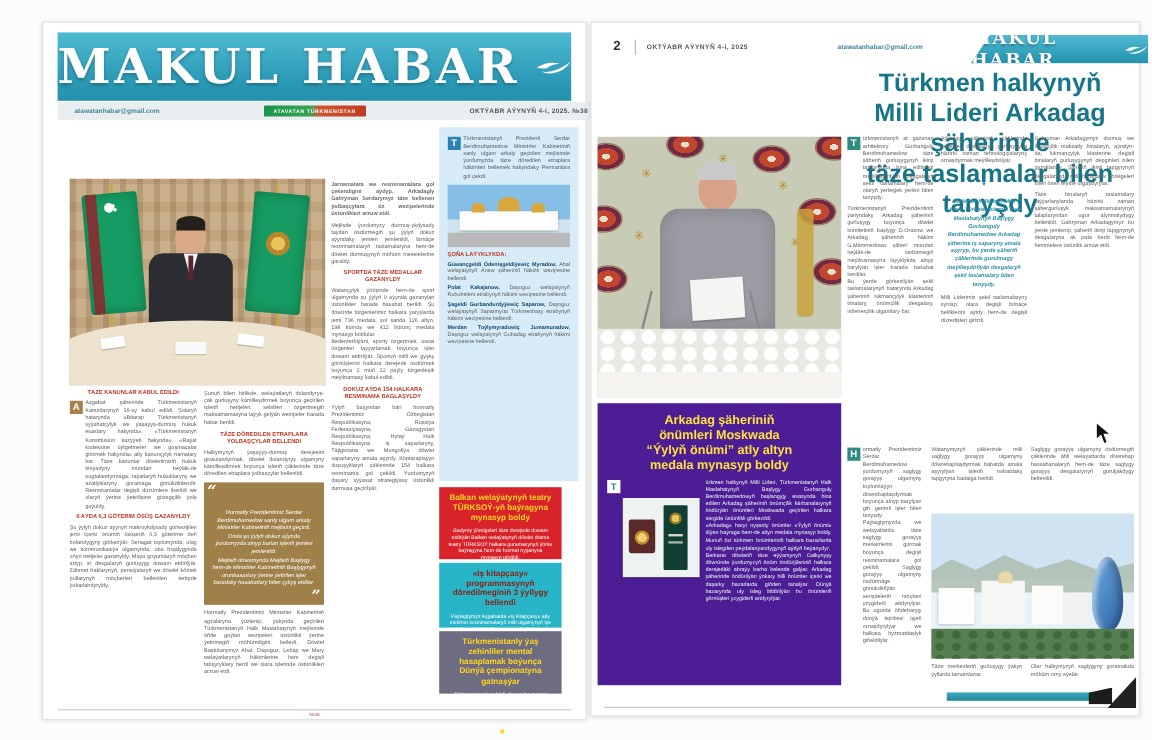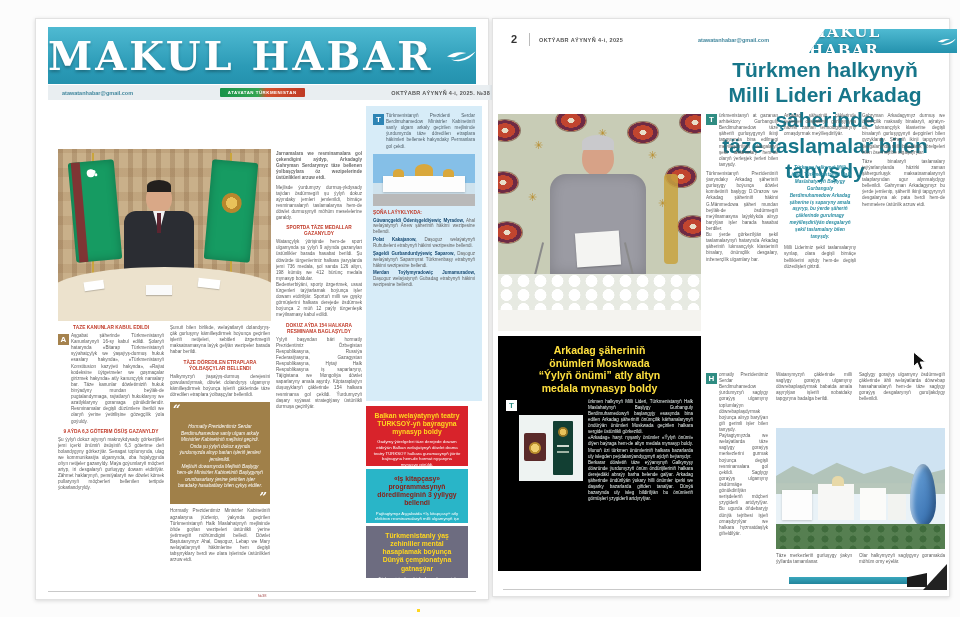--- a/index.html
+++ b/index.html
@@ -31,21 +31,21 @@
   
   .cbox{padding:6px 7px;text-align:center;}
   .cbox .cbt{font-weight:bold;font-size:6.8px;line-height:1.2;margin-bottom:3px;}
   .cbox .cbb{font-size:4.3px;line-height:1.3;color:#fff;}
   .mark{display:inline-block;width:3px;height:3px;background:#ffd61f;margin-left:2px;}
   
   .rp-brand{background:linear-gradient(180deg,#4fbad2,#2492ae);clip-path:polygon(16px 0,100% 0,100% 100%,0 100%);display:flex;align-items:center;justify-content:center;gap:7px;}
   .rp-brand .t{font-family:"DejaVu Serif",serif;font-weight:bold;color:#fff;font-size:15px;letter-spacing:1.5px;text-shadow:0 1px 2px rgba(0,0,0,.3);}
   .rp-head{font-size:21px;line-height:1.2;font-weight:bold;color:#17768a;text-align:center;white-space:pre-line;}
   .pullq{color:#2b8da3;font-style:italic;font-weight:bold;font-size:4.7px;line-height:1.45;text-align:center;margin:5px 3px;}
-  .tealbox{background:#000000;padding:8px 8px;}
+  .tealbox{background:#4c1d95;padding:8px 8px;}
   .tb-title{color:#ffe03f;font-weight:bold;font-size:10.5px;line-height:1.2;text-align:center;white-space:pre-line;margin-bottom:5px;}
   .tb-body{color:#eef7f5;font-size:4.5px;line-height:1.34;text-align:justify;white-space:pre-line;overflow:hidden;}
   .hbanner{background:#2f8c82;color:#ffe03f;font-weight:bold;font-size:11.5px;line-height:1.3;padding:4px 10px;white-space:pre-line;letter-spacing:.2px;}
   .frule{border-top:1px solid #c9c9c9;}
   .fmark{font-size:4px;color:#a55;text-align:center;}
   
   .scene{overflow:hidden;position:absolute;}
   .gul{position:absolute;width:30px;height:21px;border-radius:50%;background:radial-gradient(ellipse at center,#e8dfc8 0 16%,#c1452f 17% 48%,#6e2a44 49% 68%,#b8502c 69% 100%);box-shadow:0 0 0 1px rgba(90,40,30,.5);}
   .star8{position:absolute;color:#b98e2f;font-size:11px;line-height:1;}
   .wm{font-size:21px;color:#b7babc;letter-spacing:.5px;}

